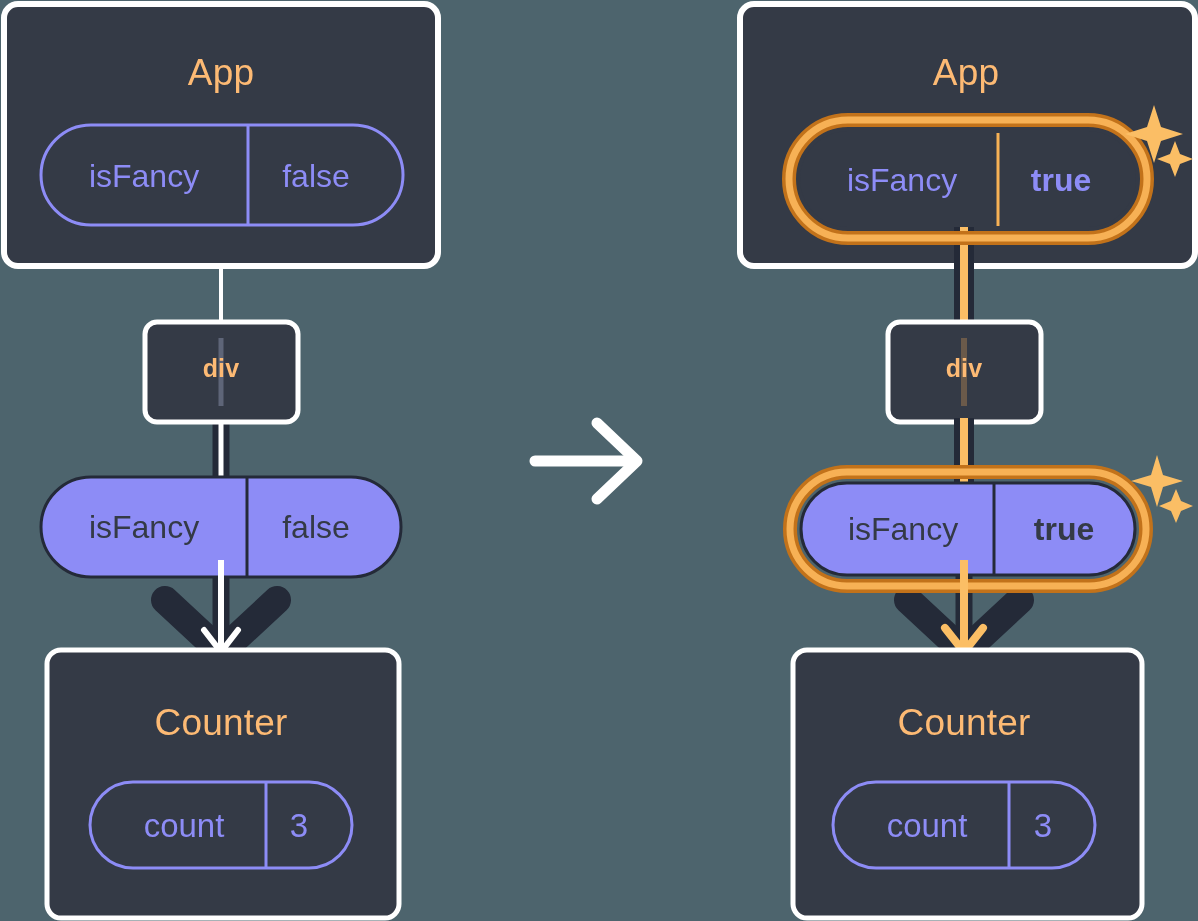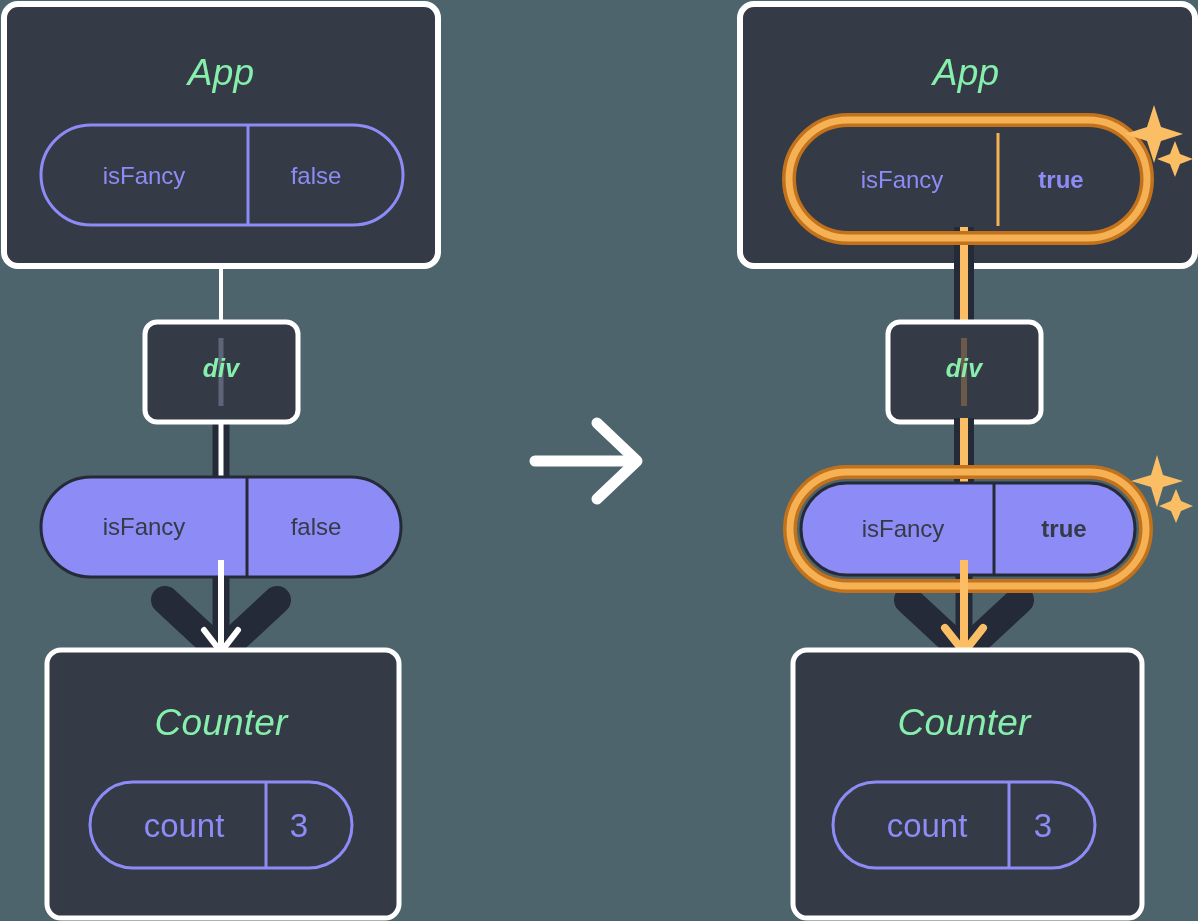--- a/index.html
+++ b/index.html
@@ -7,36 +7,35 @@
     width:1198px;height:921px;
     background:#4d646d;
     font-family:"Liberation Sans","DejaVu Sans",sans-serif;
     overflow:hidden;
     position:relative;
   }
   #stage{position:absolute;inset:0;width:1198px;height:921px;}
   .svg-layer{position:absolute;left:0;top:0;width:1198px;height:921px;}
   .lbl{
     position:absolute;
-    color:#86efac;
+    color:#fdba74;
     font-size:37px;
     font-weight:400;
     letter-spacing:0.2px;
     white-space:nowrap;
     transform:translateX(-50%);
     pointer-events:none;
-    font-style:italic;
   }
   .lbl.small{font-size:25px;font-weight:700;}
   .ptext{
     position:absolute;
     white-space:nowrap;
     transform:translate(-50%,-50%);
     pointer-events:none;
-    font-size:24px;
+    font-size:32px;
   }
   .ptext.outline{color:#8d8cf6;font-weight:400;}
   .ptext.filled{color:#343a46;font-weight:400;}
   .ptext.filled-b{color:#343a46;font-weight:700;}
   .ptext.outline-b{color:#8d8cf6;font-weight:700;}
 </style>
 </head>
 <body>
 
 <div id="stage">

